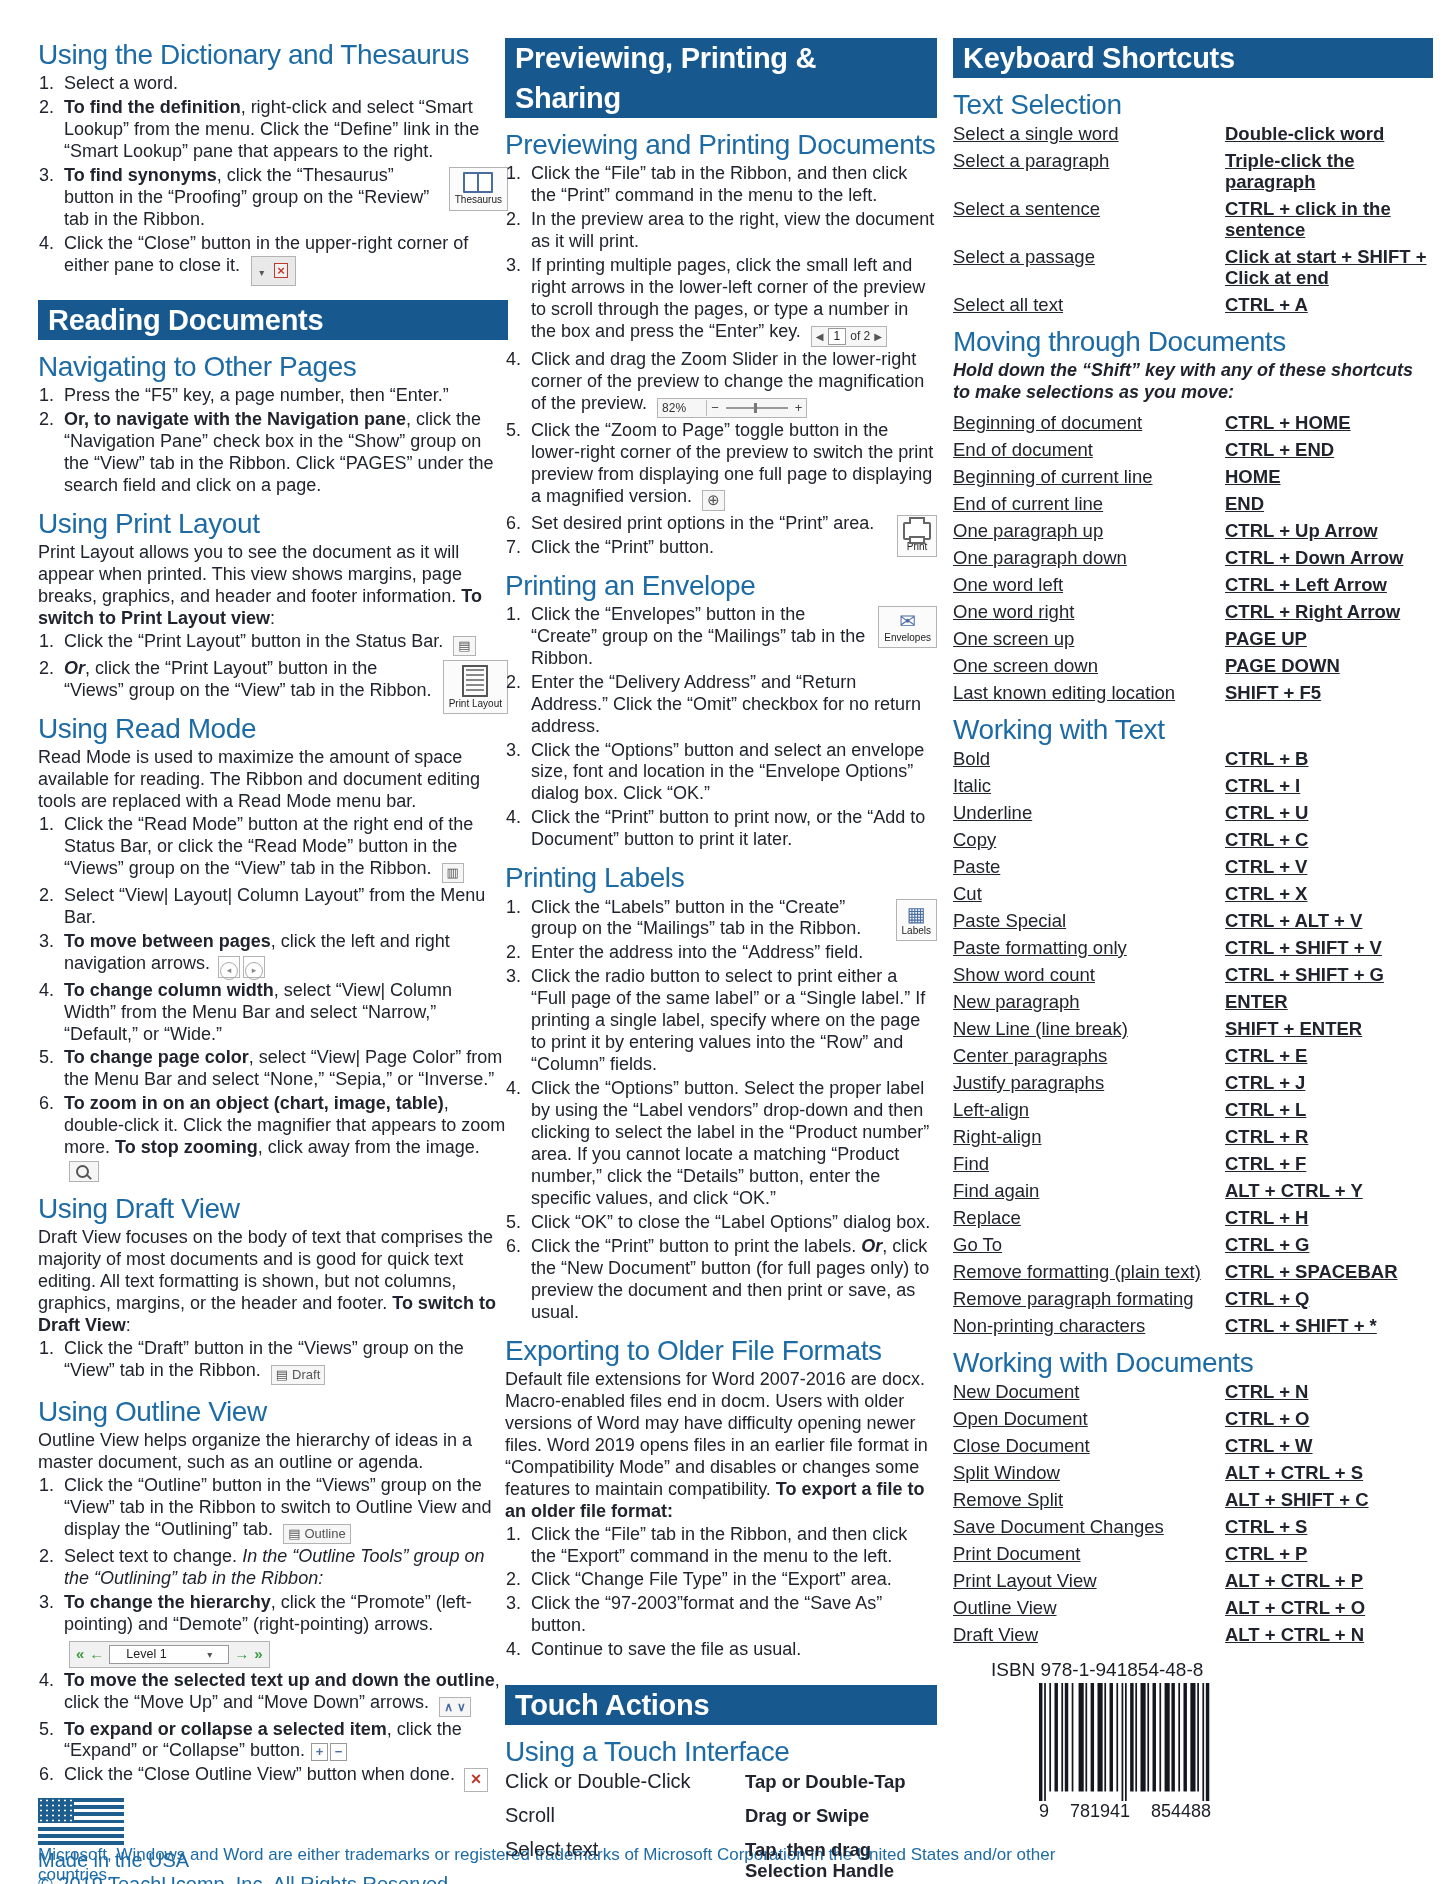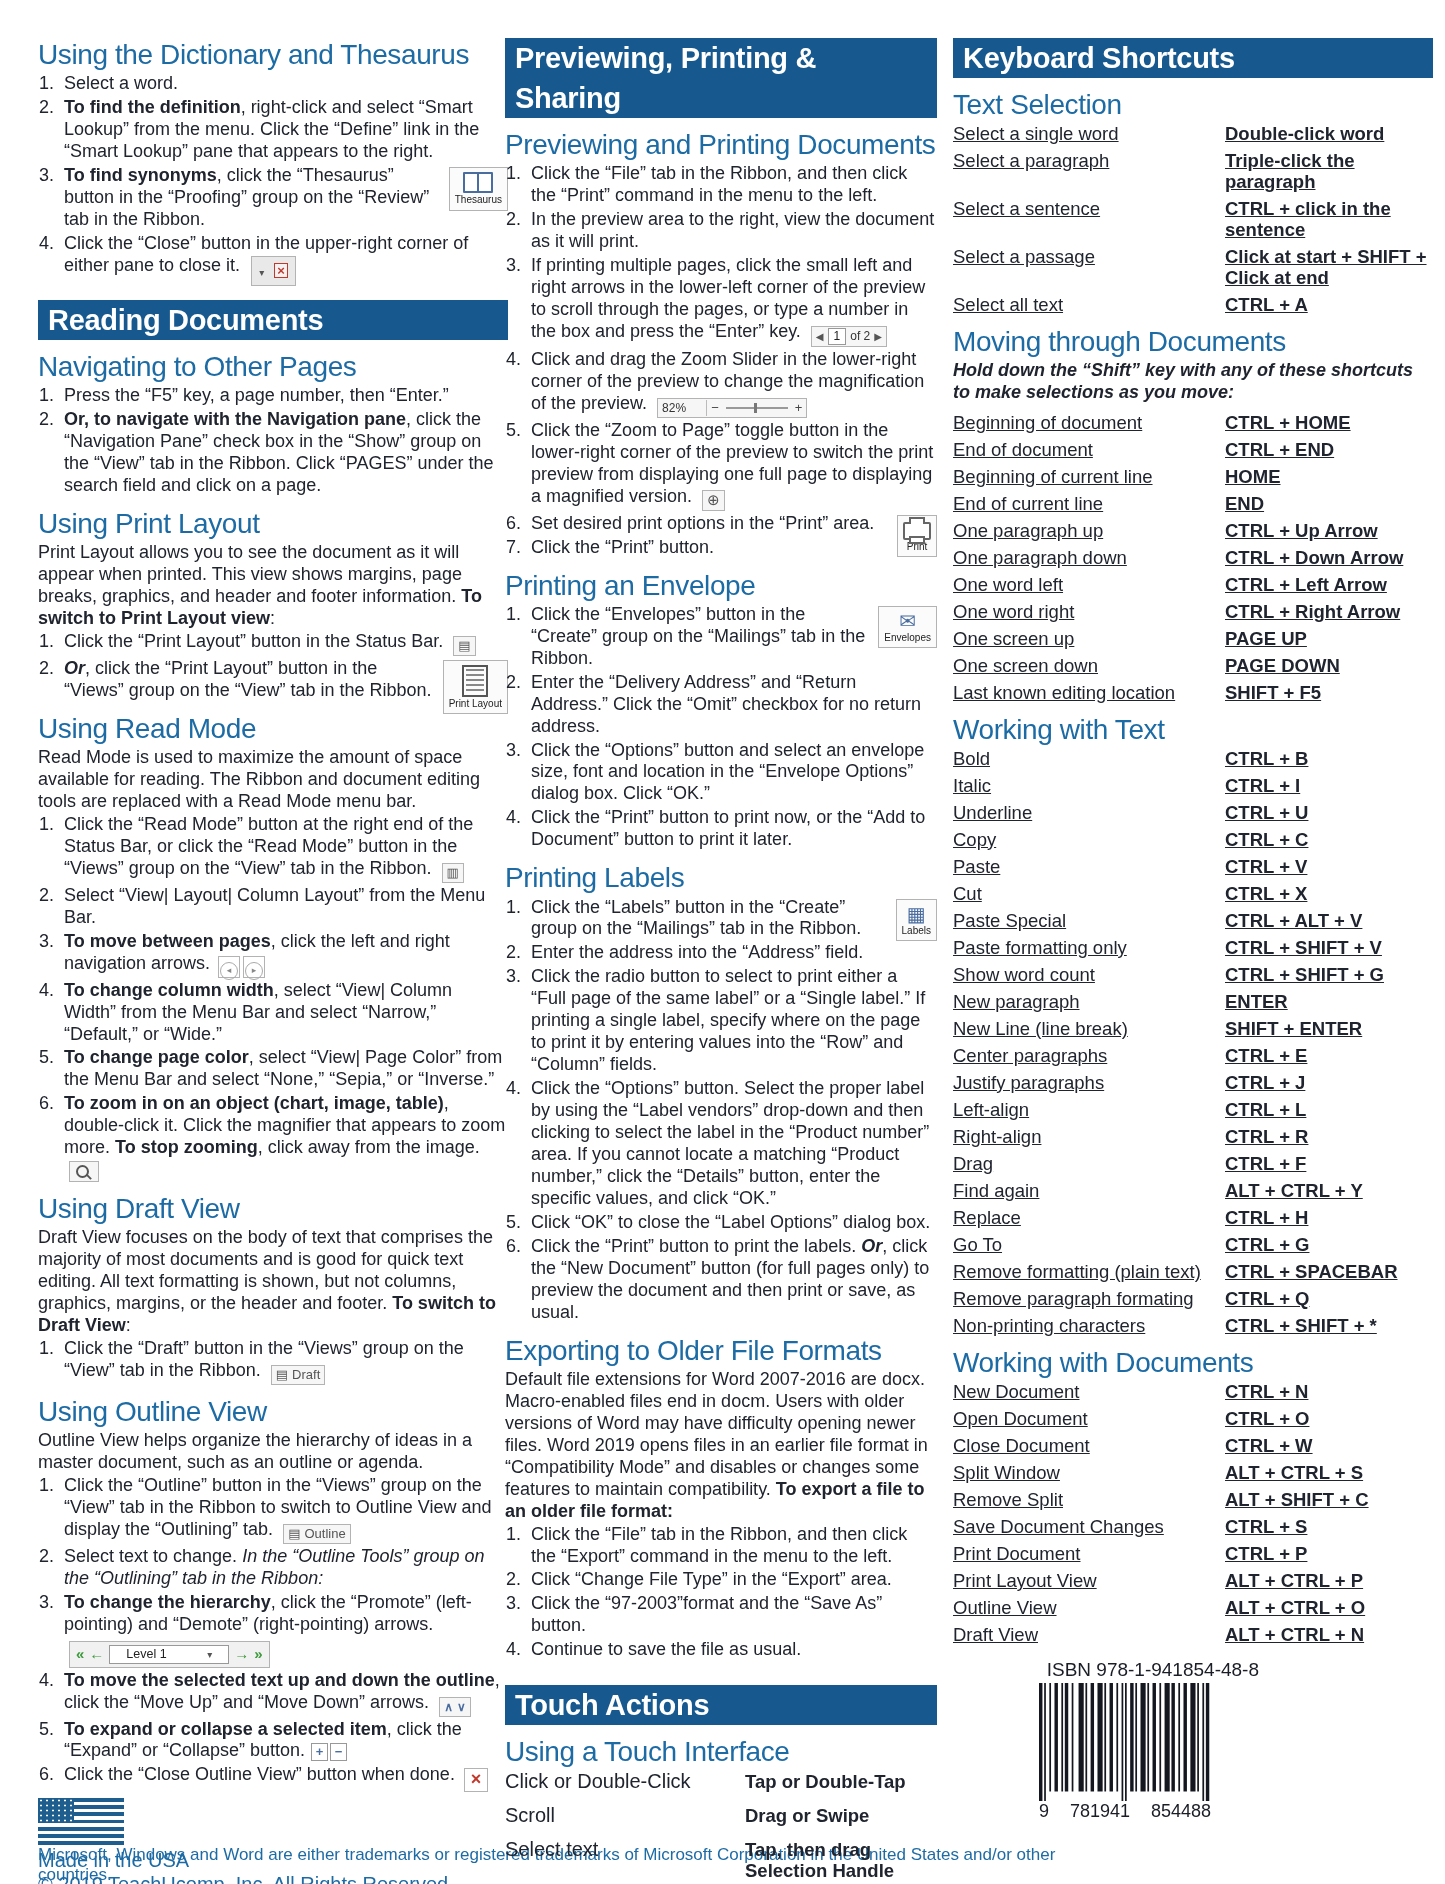--- a/index.html
+++ b/index.html
@@ -138,21 +138,21 @@
     background-size:6px 5px;
   }
   .made{color:#1d6ba5;font-size:20px;line-height:1.15;}
   .copy{color:#1d6ba5;font-size:20px;line-height:1.25;}
   .tmline{
     position:absolute;left:38px;top:1845px;width:1060px;
     color:#1d6ba5;font-size:17px;line-height:1.2;
   }
 
   
-  .isbnblock{margin:14px 0 0 38px;width:268px;text-align:right;}
+  .isbnblock{margin:14px 0 0 38px;width:268px;text-align:left;}
   .isbnlabel{font-size:19px;color:#1a1d26;margin-bottom:2px;}
   .barcode{display:block;margin:0 auto;}
   .bdigits{display:flex;justify-content:space-between;width:172px;margin:0 auto;font-size:18px;color:#1a1d26;}
   b,strong{font-weight:bold;}
 </style>
 </head>
 <body>
 
 <div class="col" id="col1">
 
@@ -554,21 +554,21 @@
         <span class="klabel">Left-align</span>
         <span class="kkeys">CTRL + L</span>
       </div>
 
       <div class="krow">
         <span class="klabel">Right-align</span>
         <span class="kkeys">CTRL + R</span>
       </div>
 
       <div class="krow">
-        <span class="klabel">Drag</span>
+        <span class="klabel">Find</span>
         <span class="kkeys">CTRL + F</span>
       </div>
 
       <div class="krow">
         <span class="klabel">Find again</span>
         <span class="kkeys">ALT + CTRL + Y</span>
       </div>
 
       <div class="krow">
         <span class="klabel">Replace</span>

